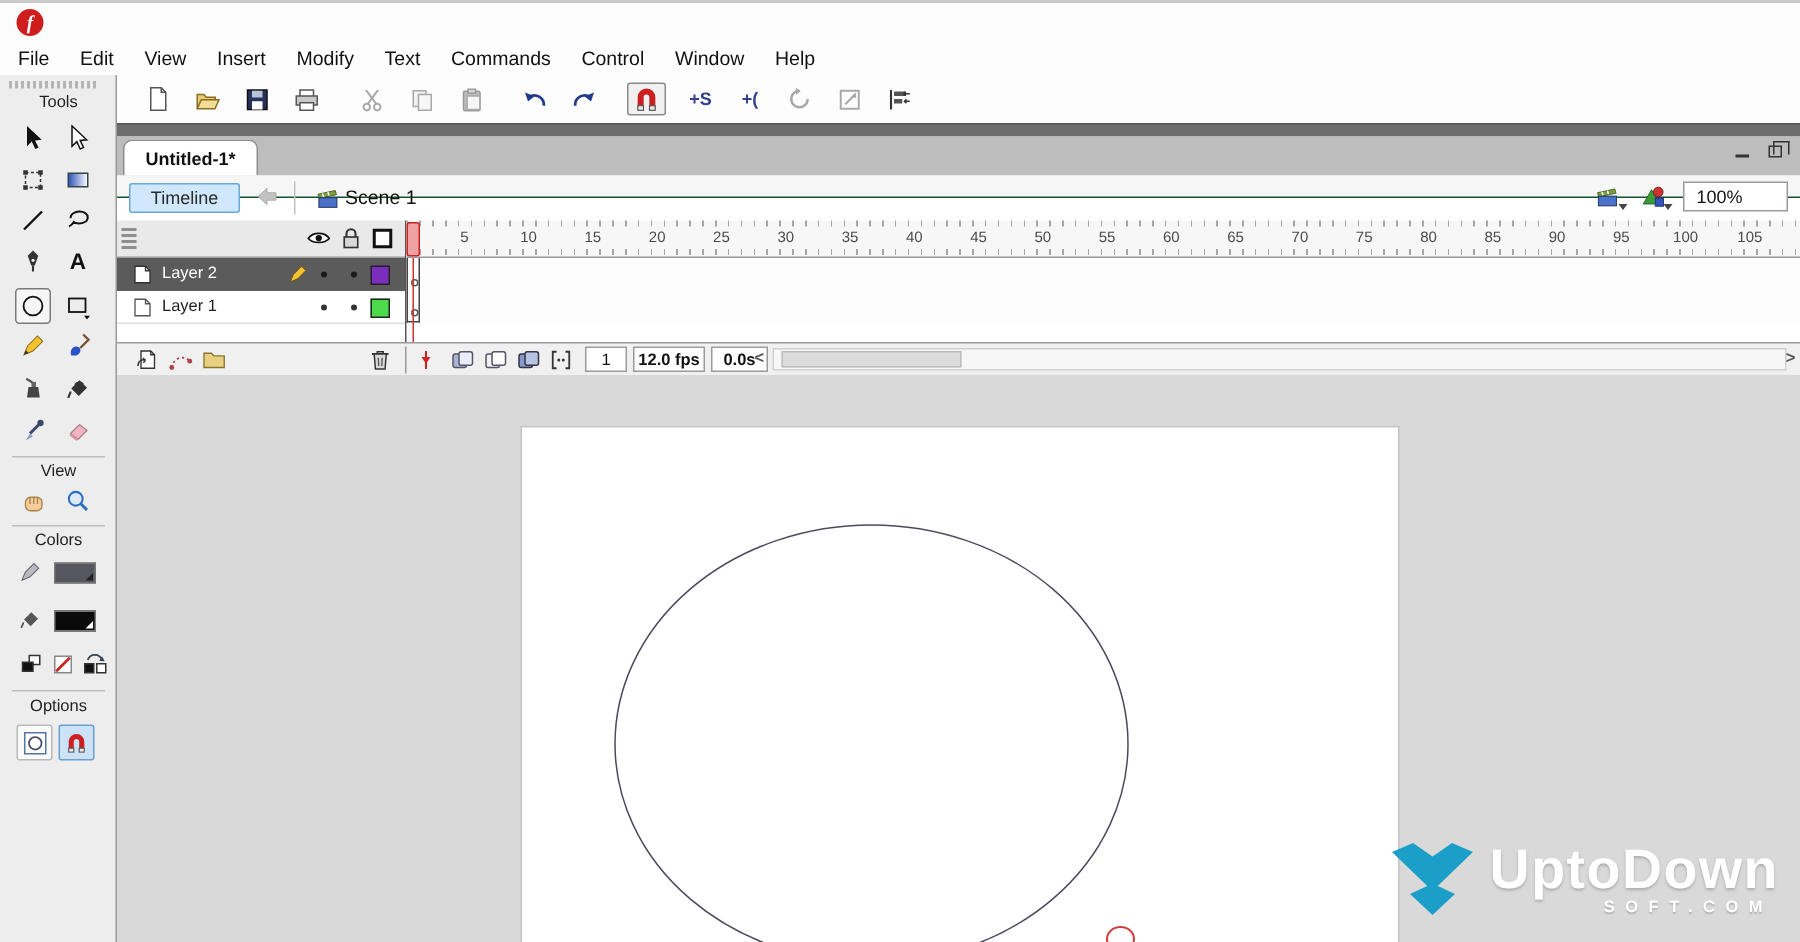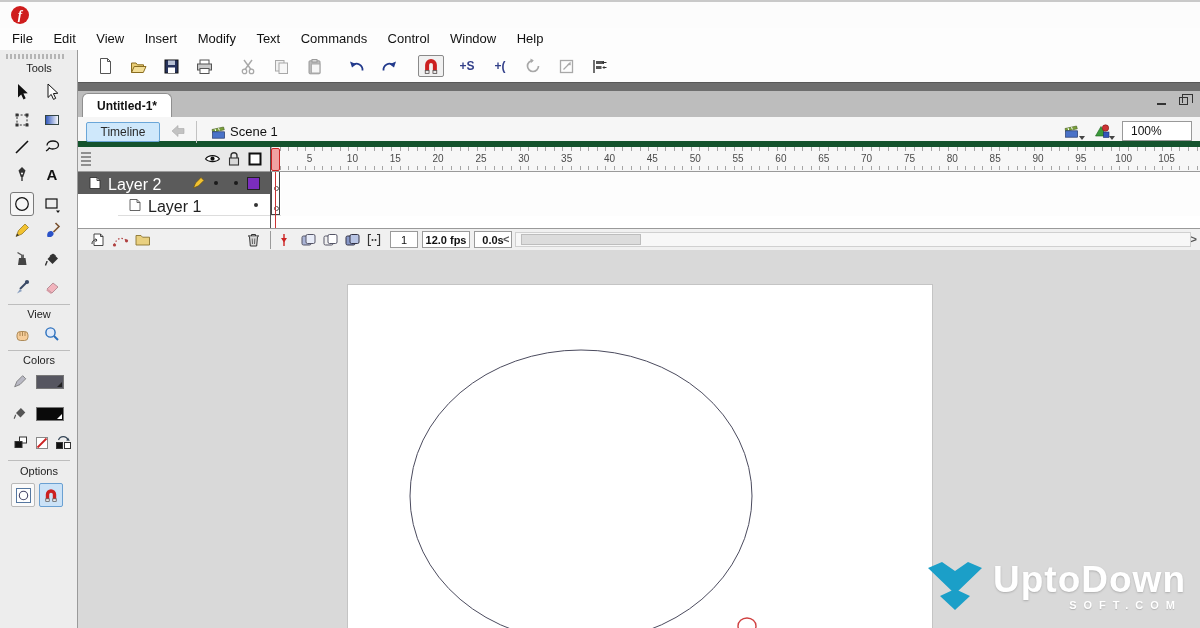--- a/index.html
+++ b/index.html
@@ -54,22 +54,22 @@
 
   #tabstrip { position:absolute; left:0; top:41px; width:1122px; height:26px; background:#bdbdbd; }
   #doc-tab { position:absolute; left:4px; top:2px; height:24px; padding:0 14px; background:#fff;
     border:1px solid #8f8f8f; border-bottom:none; border-radius:6px 6px 0 0;
     font-size:12px; font-weight:bold; color:#111; line-height:24px; }
   #win-min { position:absolute; right:34px; top:12px; width:9px; height:2px; background:#333; }
   #win-restore { position:absolute; right:12px; top:6px; width:9px; height:8px; border:1px solid #333; background:#bdbdbd; }
   #win-restore:before { content:""; position:absolute; left:2px; top:-4px; width:9px; height:8px;
     border:1px solid #333; border-bottom:none; }
 
-  #tl-toolbar { position:absolute; left:0; top:67px; width:1122px; height:30px; background:#f6f6f6;
-    border-bottom:6px solid #14532d; }
+  #tl-toolbar { position:absolute; left:0; top:67px; width:1122px; height:15px; background:#f6f6f6;
+    border-bottom:1px solid #14532d; }
   #timeline-btn { position:absolute; left:8px; top:5px; width:74px; height:20px; background:#cfe8fb;
     border:1px solid #6aa6d8; border-radius:2px; font-size:12px; color:#2a2a2a; text-align:center; line-height:18px; }
   #back-arrow { position:absolute; left:92px; top:7px; }
   .vsep { position:absolute; width:1px; background:#c2c2c2; }
   #scene-icon { position:absolute; left:132px; top:6px; }
   #scene-label { position:absolute; left:152px; top:7px; font-size:13px; color:#111; }
   #edit-scene-btn { position:absolute; left:985px; top:5px; }
   #edit-symbols-btn { position:absolute; left:1015px; top:5px; }
   .dd-caret { position:absolute; width:0; height:0; border-left:3px solid transparent;
     border-right:3px solid transparent; border-top:4px solid #444; }
@@ -83,22 +83,22 @@
   #frames-col { position:absolute; left:192px; top:0; width:930px; height:103px; border-left:1px solid #555; }
 
   #tl-header { position:absolute; left:0; top:0; width:192px; height:25px; background:#e9e9e9;
     border-bottom:1px solid #9a9a9a; }
   #hdr-grip { position:absolute; left:3px; top:5px; width:10px; height:14px;
     background:repeating-linear-gradient(#8f8f8f 0 2px,transparent 2px 4px); }
   .hdr-ic { position:absolute; top:4px; }
 
   .layer-row { position:absolute; left:0; width:192px; height:22px; }
   #layer-row-2 { top:25px; background:#5b5b5b; color:#fff; }
-  #layer-row-1 { top:47px; background:#fff; color:#222; border-bottom:1px solid #ddd;margin-left:40px; }
-  .layer-name { position:absolute; left:30px; top:4px; font-size:16px; }
+  #layer-row-1 { top:47px; background:#fff; color:#222; border-bottom:1px solid #ddd; }
+  .layer-name { position:absolute; left:30px; top:4px; font-size:11px; }
   .layer-page { position:absolute; left:10px; top:4px; }
   .layer-dot { position:absolute; top:9px; width:4px; height:4px; border-radius:50%; }
   .layer-swatch { position:absolute; left:169px; top:5px; width:13px; height:13px; border:1px solid #222; }
 
   #ruler { position:absolute; left:0; top:0; width:930px; height:25px; background:#f7f7f7;
     border-bottom:1px solid #9a9a9a; }
   .ruler-ticks { position:absolute; left:0; width:930px; height:4px;
     background:repeating-linear-gradient(to right,#a5a5a5 0 1px,transparent 1px 8.57px); }
   .ruler-num { position:absolute; top:6px; width:22px; text-align:center; font-size:10px; color:#4a4a4a; }
   #ruler-playhead { position:absolute; left:0px; top:1px; width:9px; height:23px; background:#f0a2a2;

